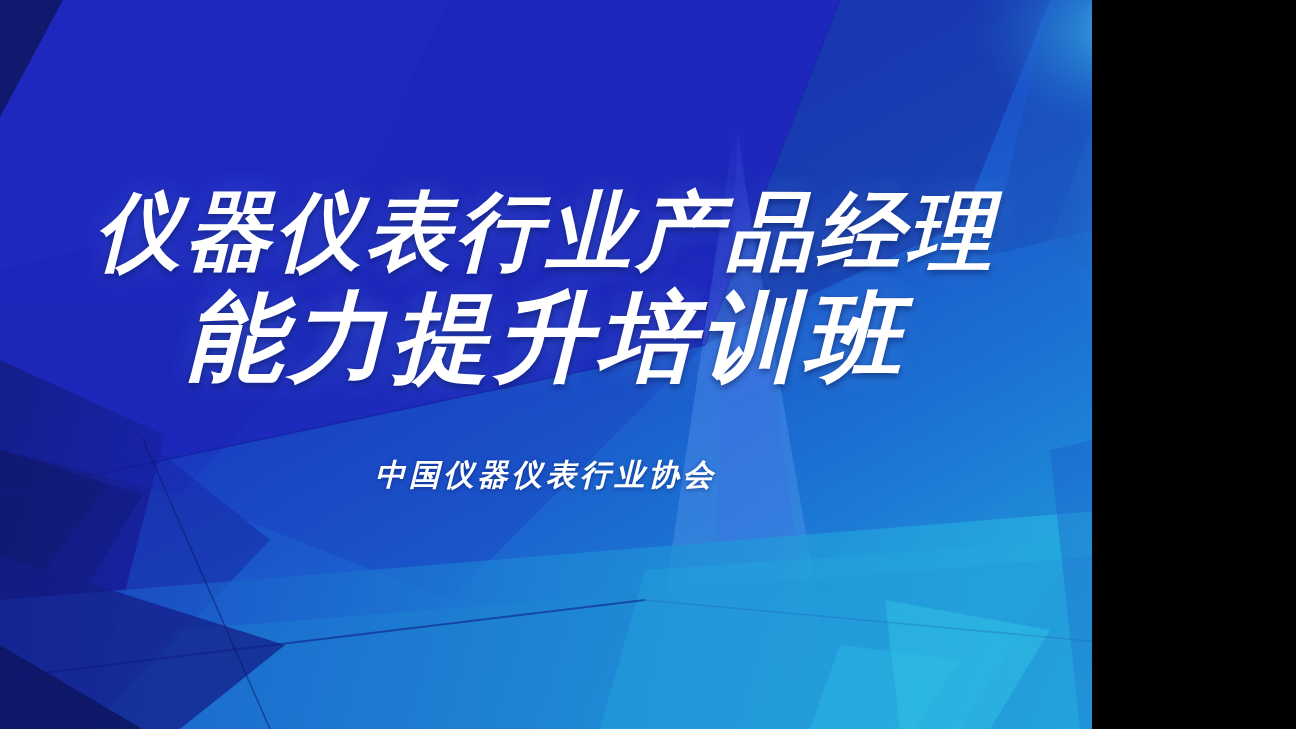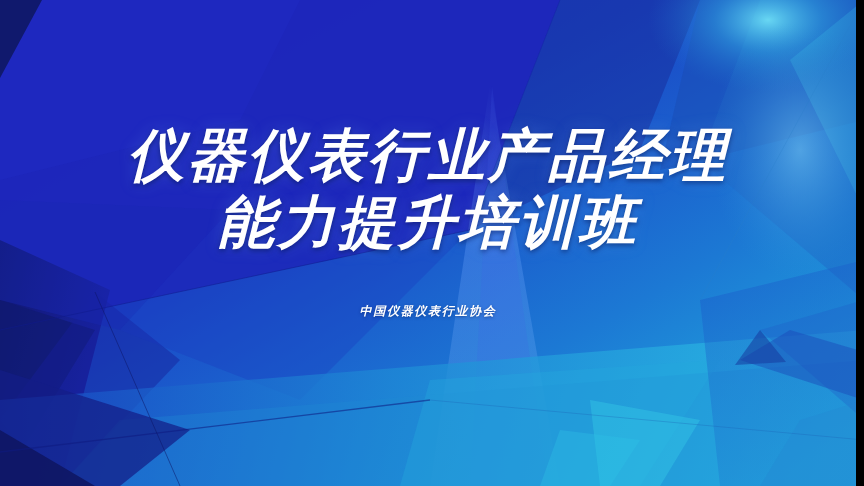--- a/index.html
+++ b/index.html
@@ -2,21 +2,21 @@
 <html><head>
 <meta charset="utf-8">
 <style>
   html, body {
     margin: 0;
     padding: 0;
     background: #000;
   }
   #stage {
     position: relative;
-    width: 856px;
+    width: 728px;
     height: 486px;
     overflow: hidden;
     font-family: "Liberation Serif", "DejaVu Serif", serif;
     background: #1b27b8;
   }
 
   
   #bg-art {
     position: absolute;
     inset: 0;
@@ -55,38 +55,38 @@
     top: 126px;
     left: 0;
     right: 0;
     font-size: 57px;
   }
   #title-line-2 {
     position: absolute;
     top: 193px;
     left: 0;
     right: 0;
-    font-size: 57px;
+    font-size: 65px;
   }
 
   .sub-line {
     position: absolute;
     left: 0;
     right: 0;
     text-align: center;
     color: #ffffff;
     white-space: nowrap;
     font-family: "DejaVu Serif", "Liberation Serif", serif;
     font-weight: 700;
     font-style: italic;
     text-shadow: 0 1px 3px rgba(4, 24, 90, 0.5);
   }
   #org-line {
     top: 303px;
-    font-size: 12px;
+    font-size: 20px;
     letter-spacing: 0.14em;
   }
   #date-line {
     top: 327px;
     font-size: 18px;
     letter-spacing: 0.02em;
   }
 </style>
 </head>
 <body>

